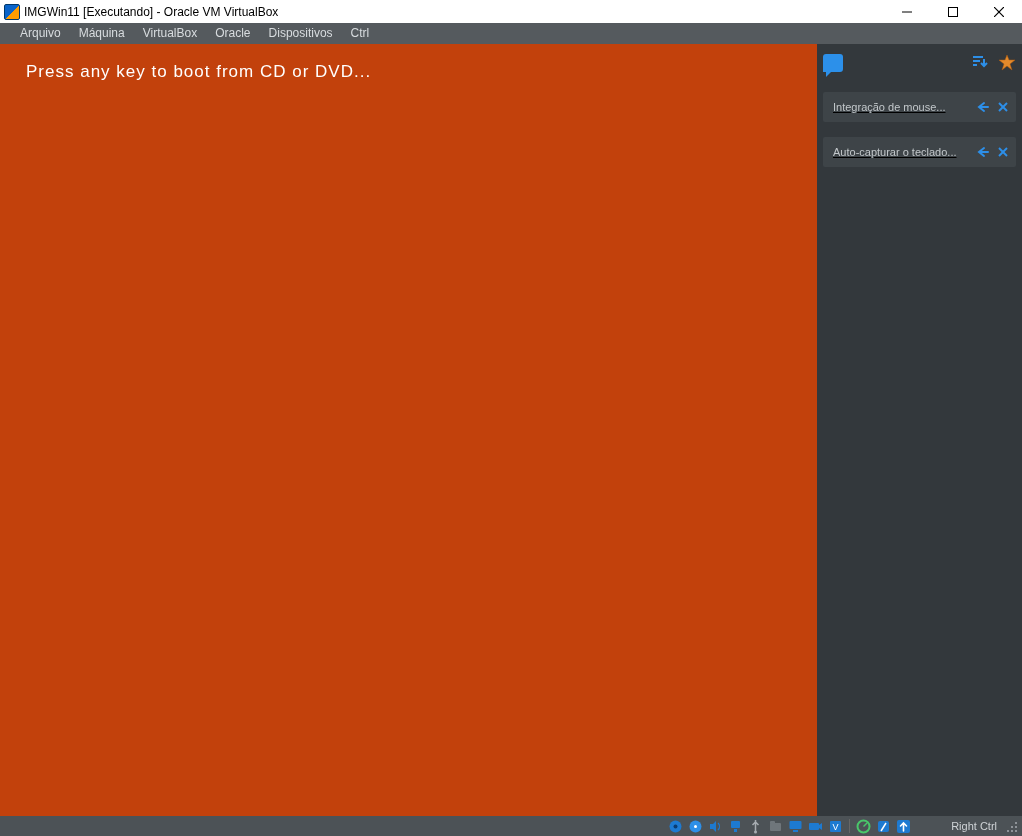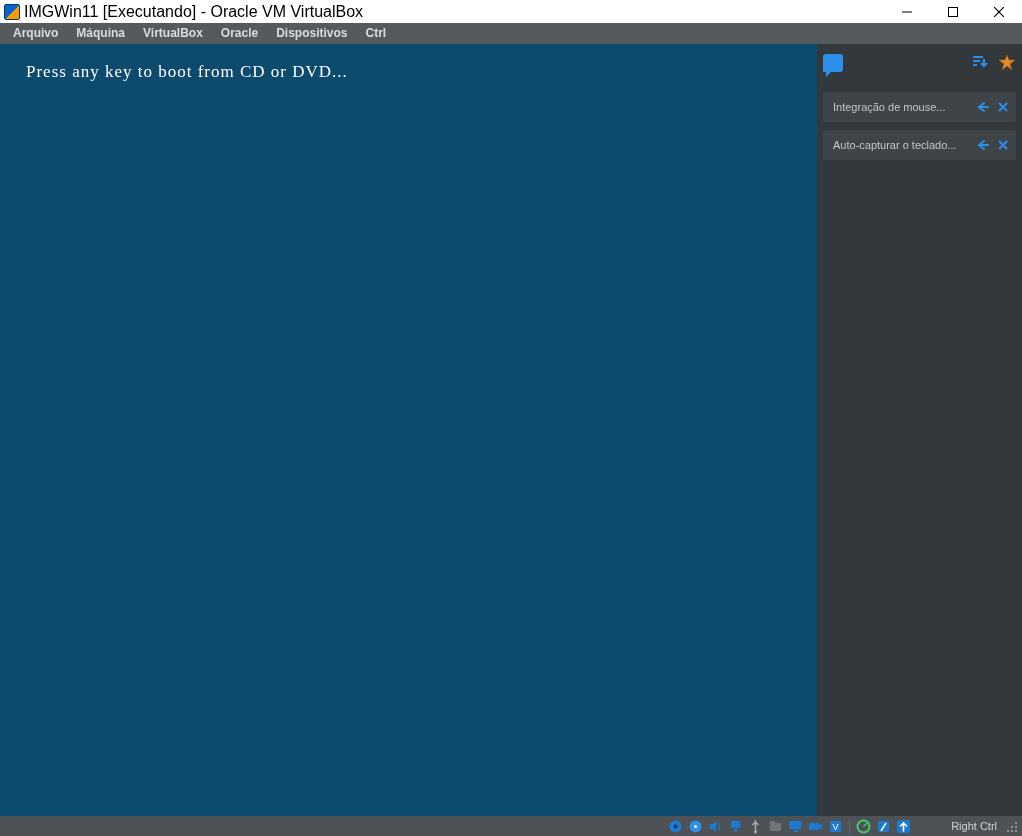--- a/index.html
+++ b/index.html
@@ -24,62 +24,61 @@
     .titlebar .app-icon {
       width: 16px; height: 16px;
       margin: 0 4px;
       background: linear-gradient(135deg,#0b64c9 0%,#0b64c9 50%,#ff9d00 50%,#ff9d00 100%);
       border: 1px solid #00386b;
       border-radius: 2px;
     }
     .titlebar .title-text {
       flex: 0 0 auto;
       color: #000;
-      font-size: 16px;
+      font-size: 12px;
       white-space: nowrap;
     }
     .titlebar .spacer { flex: 1; }
     .titlebar .win-controls { display:flex; }
     .titlebar .win-btn {
       width: 46px; height: 23px;
       display:flex; align-items:center; justify-content:center;
       color:#000;
     }
     .titlebar .win-btn svg { display:block; }
 
     
     .menubar {
       height: 21px;
       background: #555a5e;
       display:flex;
       align-items:center;
-      padding: 0 4px;
+      padding: 0 11px;
       color:#d8dcdf;
       font-size: 12px;
       gap: 0;
-      font-weight: bold;
     }
     .menubar .menu-item {
       padding: 0 9px;
       line-height: 21px;
       white-space: nowrap;
     }
 
     
     .main {
       position: relative;
       height: calc(836px - 23px - 21px - 20px); 
       background: #000;
       display:flex;
     }
     .vm-screen {
       flex: 1;
-      background:#0c4a6e;
+      background:#c2410c;
       color:#fff;
-      font-family: Liberation Serif, serif;
+      font-family: Liberation Sans, sans-serif;
       font-size: 17px;
       letter-spacing: 1px;
       padding: 18px 0 0 26px;
       white-space: pre;
     }
 
     
     .notif-panel {
       width: 205px;
       background: #33383c;
@@ -225,21 +224,21 @@
           </svg>
         </div>
         <div class="burst-icon">
           <svg width="18" height="18" viewBox="0 0 18 18">
             <polygon points="9,1 11,6 17,6 12,10 14,16 9,12 4,16 6,10 1,6 7,6" fill="#e38a2c" stroke="#b05a0c" stroke-width="0.5"></polygon>
           </svg>
         </div>
       </div>
     </div>
 
-    <div style="display:flex;flex-direction:column;gap:8px;">
+    <div style="display:flex;flex-direction:column;gap:15px;text-decoration:underline;">
       <div class="notif-card">
         <span class="label">Integração de mouse...</span>
         <span class="ico">
           <svg width="12" height="12" viewBox="0 0 12 12">
               <path d="M7 2 L2 6 L7 10 M2 6 H11" stroke="#2d8fe8" stroke-width="2" fill="none" stroke-linecap="round"></path>
             </svg>
         </span>
         <span class="ico close">
           <svg width="10" height="10" viewBox="0 0 10 10">
               <line x1="1" y1="1" x2="9" y2="9" stroke="#2d8fe8" stroke-width="2"></line>

